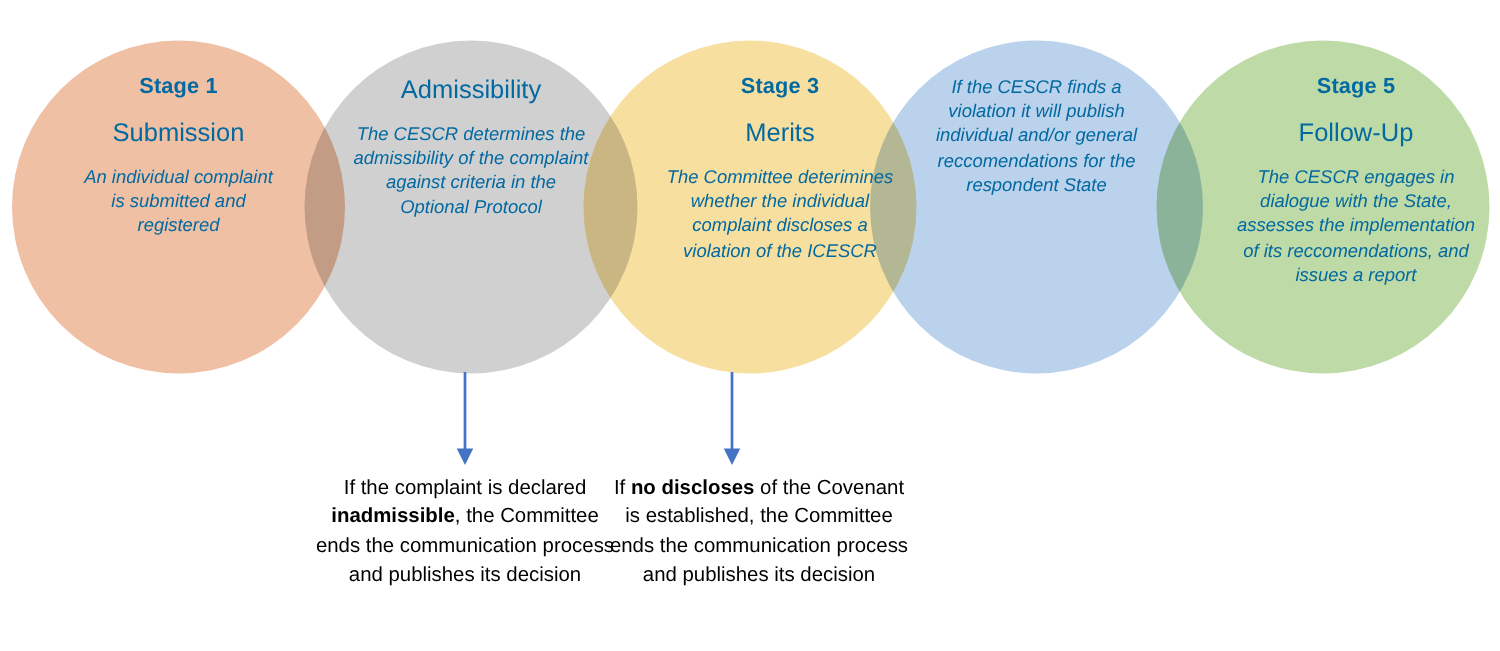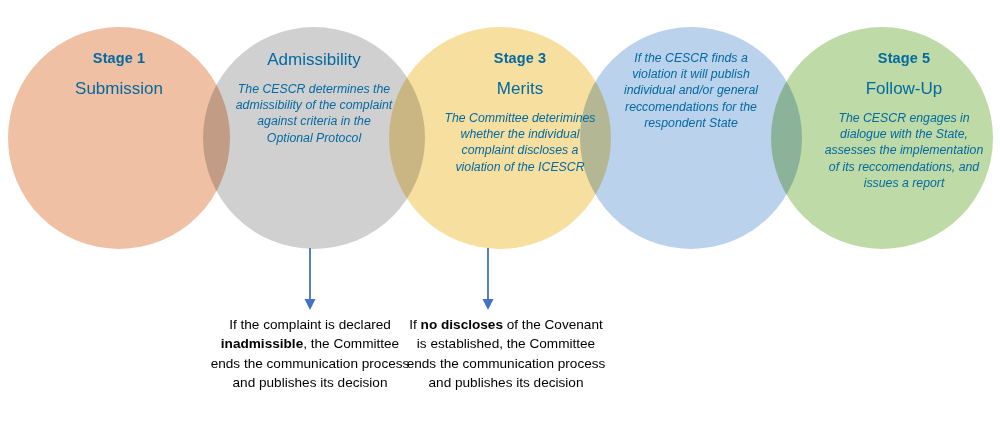--- a/index.html
+++ b/index.html
@@ -110,20 +110,21 @@
       <g>
         <line x1="488" y1="248" x2="488" y2="300" stroke="#4472C4" stroke-width="1.8"></line>
         <polygon points="482.5,299 493.5,299 488,310" fill="#4472C4"></polygon>
       </g>
     </svg>
 
   <div class="labels-layer">
       <div class="stage-label" style="width: 130px; left: 54px;">
         <div class="stage-title">Stage 1</div>
         <div class="stage-subtitle">Submission</div>
+        <div class="stage-desc">An individual complaint is submitted and registered</div>
       </div>
       <div class="stage-label" style="width: 160px; left: 234px;">
         <div class="stage-subtitle">Admissibility</div>
         <div class="stage-desc">The CESCR determines the admissibility of the complaint against criteria in the Optional Protocol</div>
       </div>
       <div class="stage-label" style="width: 155px; left: 422.5px; margin-left: 20px;">
         <div class="stage-title">Stage 3</div>
         <div class="stage-subtitle">Merits</div>
         <div class="stage-desc">The Committee deterimines whether the individual complaint discloses a violation of the ICESCR</div>
       </div>

